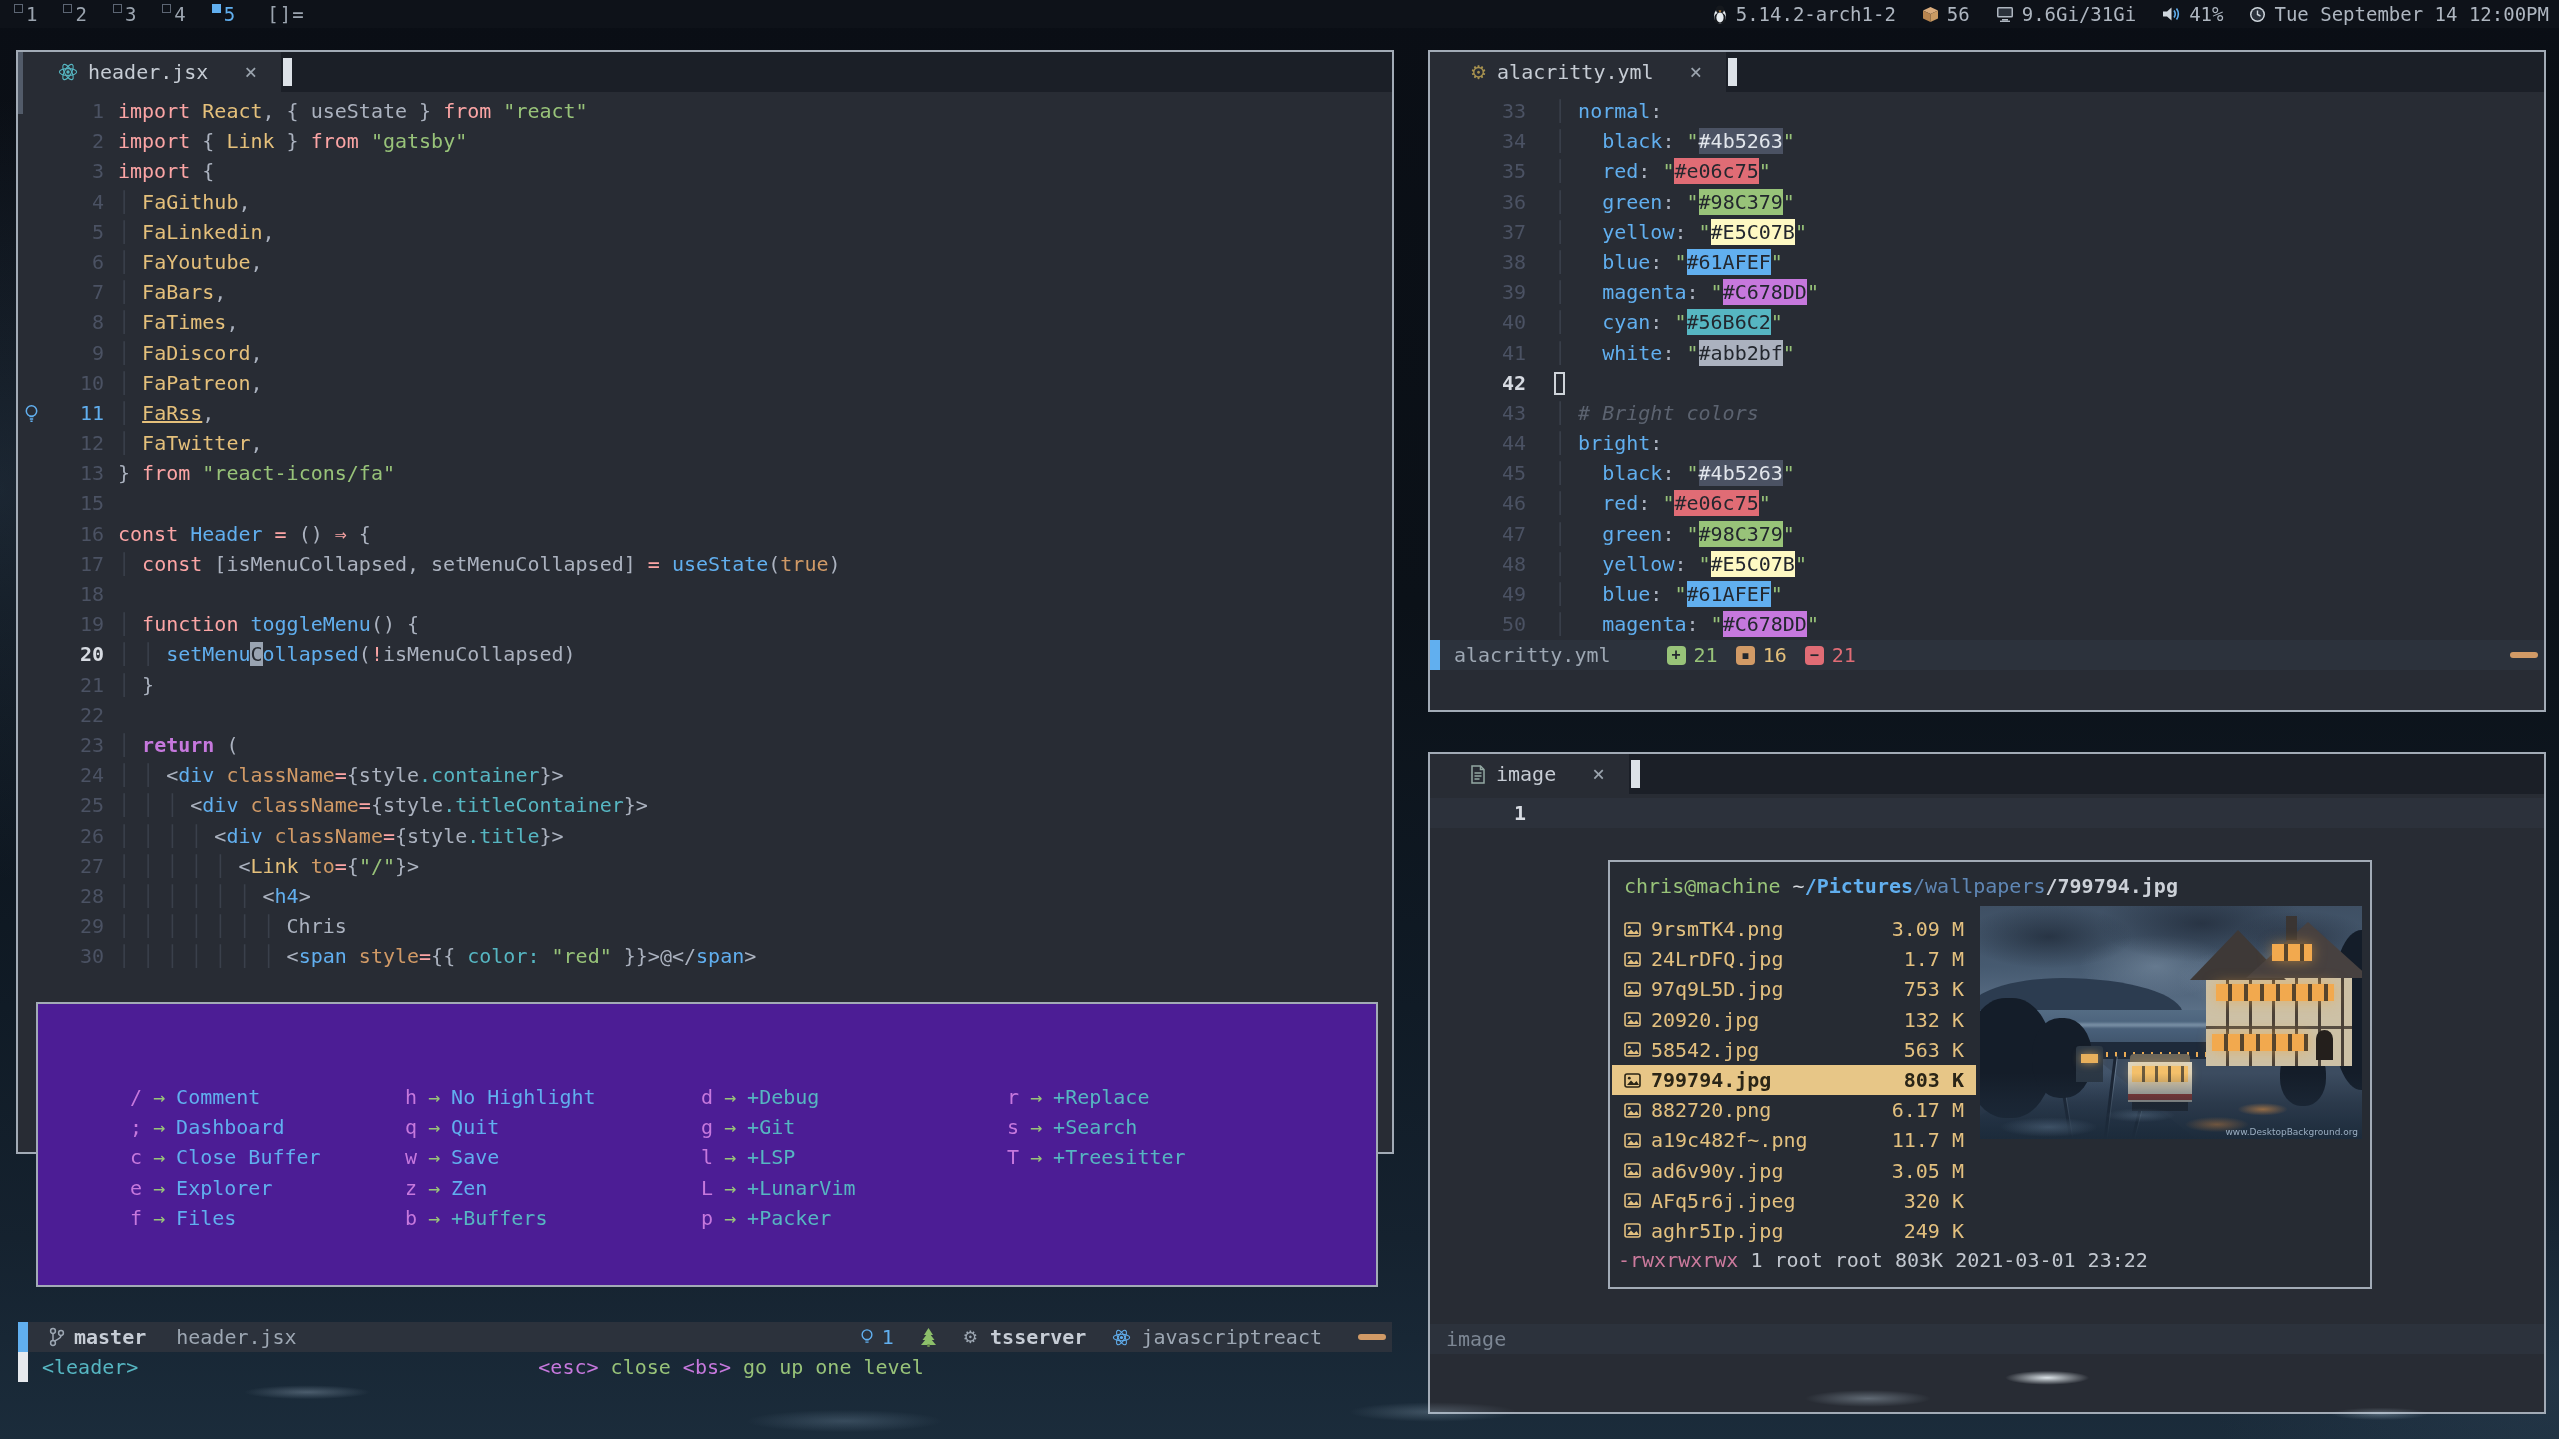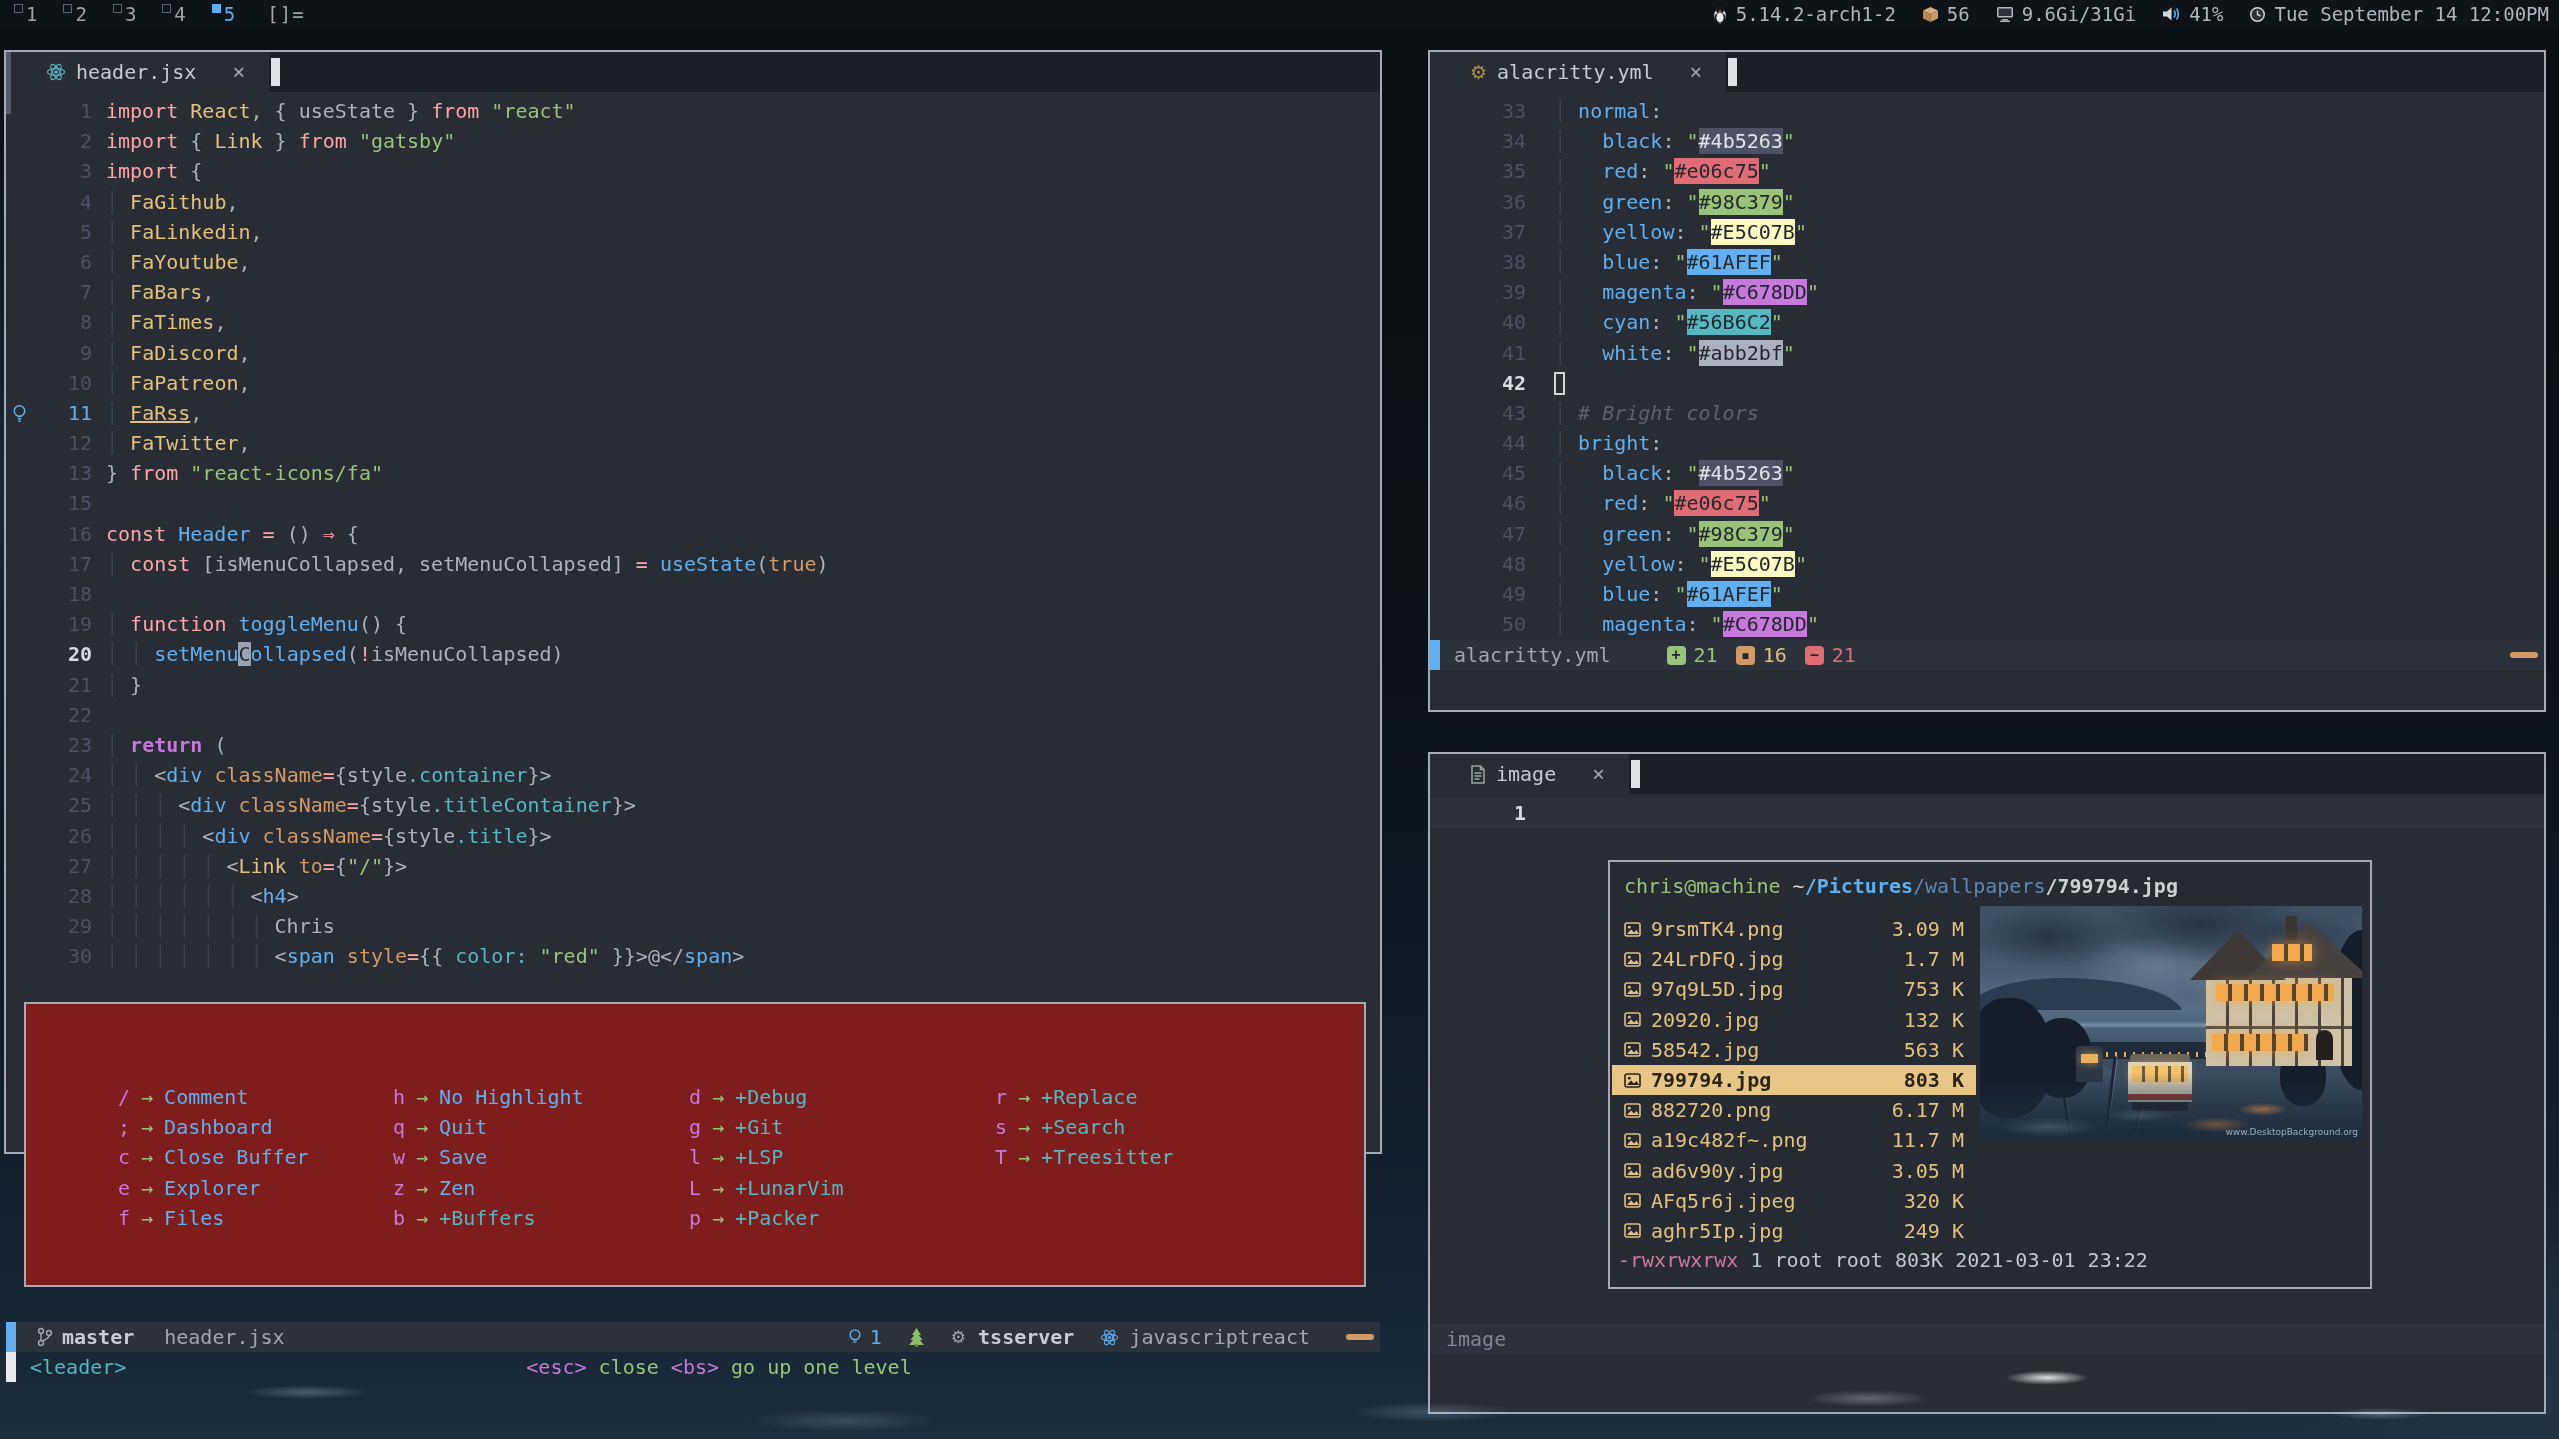--- a/index.html
+++ b/index.html
@@ -27,21 +27,21 @@
   .ws::before{content:"";position:absolute;left:0;top:1px;width:7px;height:7px;border:1px solid #5c6573;}
   .ws.active{color:#61afef;}
   .ws.active::before{background:#61afef;border-color:#61afef;}
   .layout-ind{margin-left:30px;letter-spacing:1px;}
   .sysinfo{margin-left:auto;margin-right:10px;display:flex;align-items:flex-end;gap:26px;color:#aeb6c0;}
   .sysitem{display:flex;align-items:center;gap:8px;}
   .sysitem svg{display:block;}
 
   
   .win{position:absolute;background:#282c34;border:2px solid #a2abb6;box-sizing:border-box;}
-  #win-left{left:4px;top:50px;width:1378px;height:1104px;text-decoration:underline;}
+  #win-left{left:16px;top:50px;width:1378px;height:1104px;text-decoration:underline;}
   #win-tr{left:1428px;top:50px;width:1118px;height:662px;}
   #win-br{left:1428px;top:752px;width:1118px;height:662px;}
 
   .tabline{position:absolute;left:0;top:0;right:0;height:40px;background:#1b1f27;display:flex;align-items:stretch;}
   .tab{display:flex;align-items:center;background:#282c34;padding:0 24px 0 40px;gap:10px;font-size:20px;color:#c6ccd4;}
   .tab .close{color:#9aa3ad;margin-left:26px;font-size:21px;}
   .tab-cursor{width:9px;height:28px;background:#dde2e8;align-self:center;margin-left:2px;}
   .tabnub{position:absolute;left:0;top:0;width:5px;height:62px;background:#525b69;z-index:3;}
 
   
@@ -64,21 +64,21 @@
   .ul{text-decoration:underline;}
   .cb{background:#99a3b1;color:#262a31;}
   .hollow{display:inline-block;width:11px;height:23px;box-shadow:inset 0 0 0 2px #cfd4da;vertical-align:-4px;}
   .sw{padding:1px 0;}
   .sw0{background:#4b5263;color:#e2e6ec;} .sw1{background:#e06c75;color:#23272e;}
   .sw2{background:#98C379;color:#23272e;} .sw3{background:#fef9c3;color:#23272e;}
   .sw4{background:#61AFEF;color:#23272e;} .sw5{background:#C678DD;color:#23272e;}
   .sw6{background:#56B6C2;color:#23272e;} .sw7{background:#abb2bf;color:#23272e;}
 
   
-  .wk-popup{position:absolute;left:18px;top:950px;width:1342px;height:285px;background:#7f1d1d;
+  .wk-popup{position:absolute;left:18px;top:950px;width:1342px;height:285px;background:#4c1d95;
     border:2px solid #a2abb6;box-sizing:border-box;}
   .wk-col{position:absolute;top:78px;font-size:20px;}
   .wk-item{height:30.2px;line-height:30.2px;white-space:pre;}
   .wk-key{color:#c678dd;} .wk-arr{color:#98c379;padding:0 11px;}
   .wk-cmd{color:#61afef;} .wk-grp{color:#56b6c2;}
 
   
   .statusline{position:absolute;left:0;right:0;height:30px;background:#2c323c;display:flex;align-items:center;
     font-size:20px;color:#9da7b3;}
   .mode-cell{width:10px;height:30px;background:#61afef;flex:none;}

